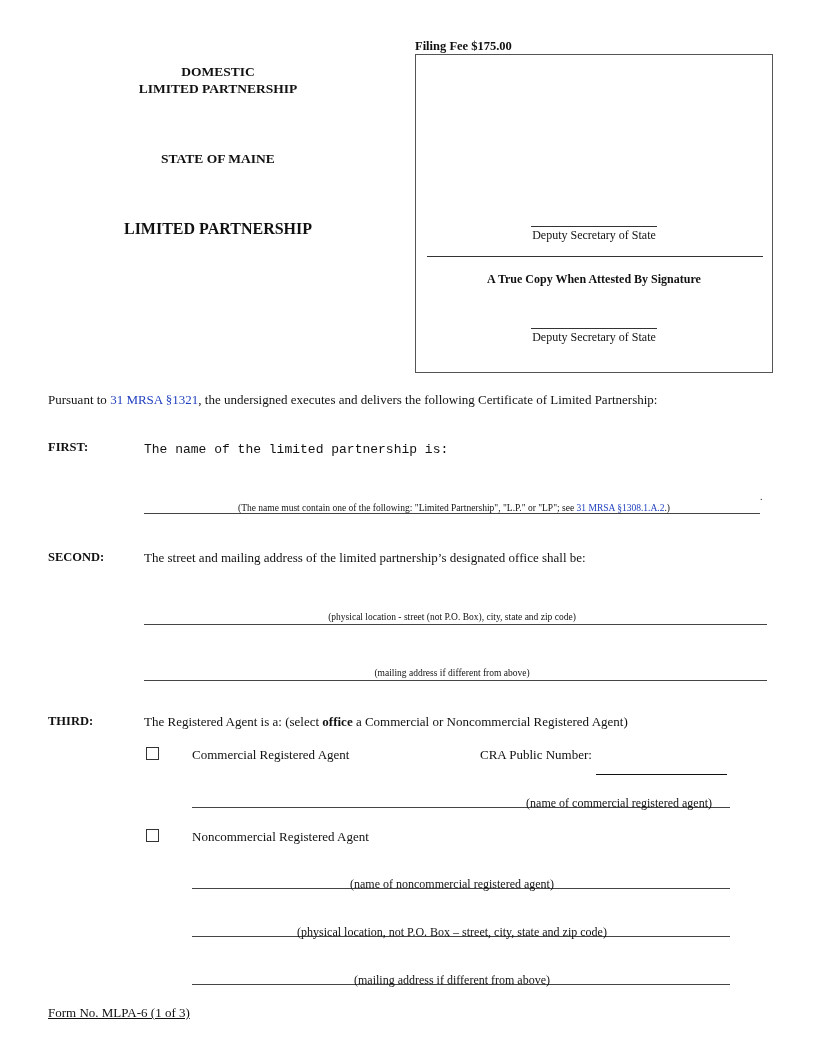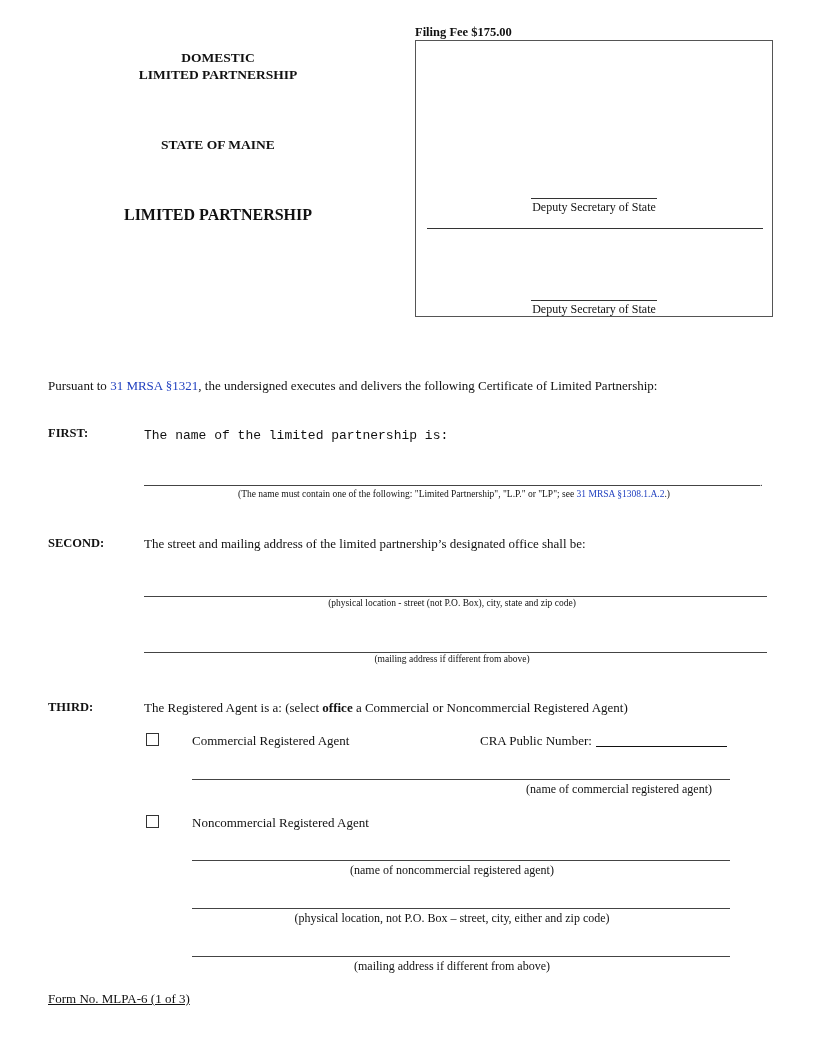--- a/index.html
+++ b/index.html
@@ -1,32 +1,32 @@
 <!DOCTYPE html>
 <html><head>
 <meta charset="utf-8">
 <style>
   html, body { margin: 0; padding: 0; background: #ffffff; }
   body {
     width: 816px; height: 1056px; position: relative; overflow: hidden;
     font-family: "Liberation Serif", "DejaVu Serif", serif; color: #111111;
   }
-  .abs { position: absolute; }
+  .abs { position: absolute; margin-top: 14px; }
   .center { text-align: center; }
   .bold { font-weight: bold; }
   .link { color: #1f3fbf; }
 
   
   .hdr-small { font-size: 13.5px; font-weight: bold; line-height: 17px; }
   .hdr-big { font-size: 16px; font-weight: bold; line-height: 20px; }
 
   
   .fee { left: 415px; top: 25px; font-size: 12.5px; font-weight: bold; }
   .filing-box {
-    left: 415px; top: 40px; width: 358px; height: 277px;
+    left: 415px; top: 40px; width: 358px; height: 319px;
     border: 1.5px solid #555555; box-sizing: border-box;
   }
   .sig-line { border-top: 1px solid #333; }
   .sig-label { font-size: 12px; }
 
   .body-text { font-size: 13px; line-height: 15px; white-space: nowrap; }
   .section-label { font-size: 12.5px; font-weight: bold; }
   .caption { font-size: 9.5px; white-space: nowrap; }
   .caption-lg { font-size: 12px; white-space: nowrap; }
   .fill-line { border-top: 1px solid #444; height: 0; }
@@ -45,20 +45,21 @@
 <div class="abs center hdr-small" style="left:118px; top:136px; width:200px;">STATE OF MAINE</div>
 <div class="abs center hdr-big" style="left:88px; top:205px; width:260px;">
   <div>LIMITED PARTNERSHIP</div>
 </div>
 
 <div class="abs fee">Filing Fee $175.00</div>
 <div class="abs filing-box">
   <div class="abs sig-line" style="left:115px; top:157px; width:126px;"></div>
   <div class="abs sig-label center" style="left:95px; top:159px; width:166px;">Deputy Secretary of State</div>
   <div class="abs sig-line" style="left:11px; top:187px; width:336px;"></div>
+  <div class="abs center bold" style="left:0; top:203px; width:356px; font-size:12px;">A True Copy When Attested By Signature</div>
   <div class="abs sig-line" style="left:115px; top:259px; width:126px;"></div>
   <div class="abs sig-label center" style="left:95px; top:261px; width:166px;">Deputy Secretary of State</div>
 </div>
 
 <div class="abs body-text" style="left:48px; top:378px;">
   <span>Pursuant to </span><span class="link">31 MRSA §1321</span><span>, the undersigned executes and delivers the following Certificate of Limited Partnership:</span>
 </div>
 
 <div class="abs section-label" style="left:48px; top:426px;">FIRST:</div>
 <div class="abs body-text" style="left:144px; top:428px;font-family:Liberation Mono, monospace;">The name of the limited partnership is:</div>
@@ -106,20 +107,20 @@
 <div class="abs body-text" style="left:192px; top:815px;">Noncommercial Registered Agent</div>
 <div class="abs" style="left:192px; top:843px; width:538px; height:18px;">
   <span class="abs body-text" style="left:4px; top:0;"></span>
   <div class="abs fill-line" style="left:0; top:17px; width:538px;"></div>
 </div>
 <div class="abs caption-lg center" style="left:192px; top:863px; width:520px;">(name of  noncommercial registered agent)</div>
 <div class="abs" style="left:192px; top:891px; width:538px; height:18px;">
   <span class="abs body-text" style="left:4px; top:0;"></span>
   <div class="abs fill-line" style="left:0; top:17px; width:538px;"></div>
 </div>
-<div class="abs caption-lg center" style="left:192px; top:911px; width:520px;">(physical location, not P.O. Box – street, city, either and zip code)</div>
+<div class="abs caption-lg center" style="left:192px; top:911px; width:520px;">(physical location, not P.O. Box – street, city, state and zip code)</div>
 <div class="abs" style="left:192px; top:939px; width:538px; height:18px;">
   <span class="abs body-text" style="left:4px; top:0;"></span>
   <div class="abs fill-line" style="left:0; top:17px; width:538px;"></div>
 </div>
 <div class="abs caption-lg center" style="left:192px; top:959px; width:520px;">(mailing address if different from above)</div>
 
 <div class="abs body-text" style="left:48px; top:991px;text-decoration:underline;">Form No. MLPA-6 (1 of 3)</div>
 
 </body></html>

